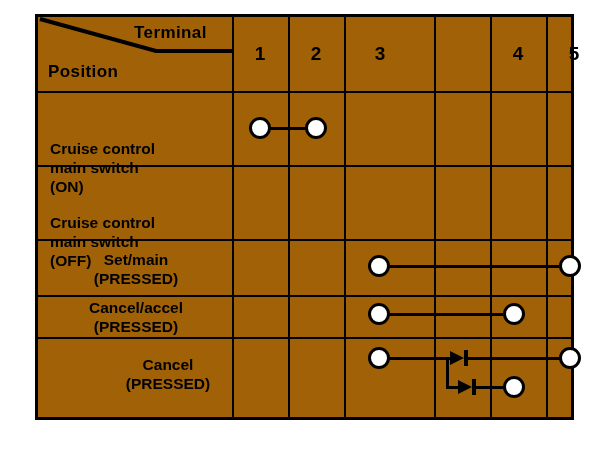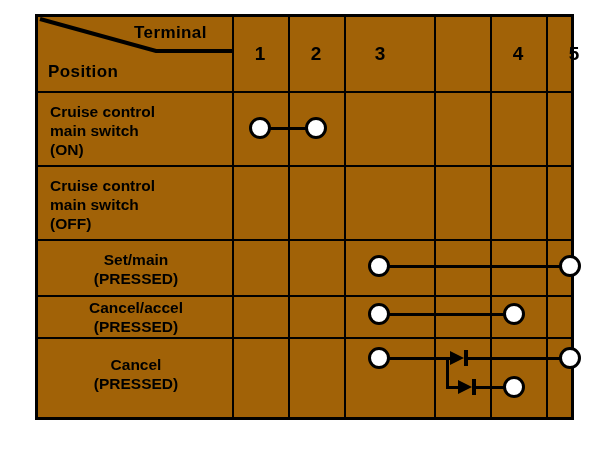--- a/index.html
+++ b/index.html
@@ -86,20 +86,21 @@
   }
   .rowlabel {
     position: absolute;
     font-size: 15.5px;
     font-weight: bold;
     line-height: 1.22;
     white-space: pre-line;
   }
   .rowlabel.left {
     left: 12px;
+    margin-top: 37px;
   }
   .rowlabel.center {
     width: 196px;
     text-align: center;
     left: 0;
   }
   
   .node {
     position: absolute;
     width: 22px;
@@ -165,21 +166,21 @@
     <div class="rowlabel left" style="top:86px;">Cruise control
 main switch
 (ON)</div>
     <div class="rowlabel left" style="top:160px;">Cruise control
 main switch
 (OFF)</div>
     <div class="rowlabel center" style="top:234px;">Set/main
 (PRESSED)</div>
     <div class="rowlabel center" style="top:282px;">Cancel/accel
 (PRESSED)</div>
-    <div class="rowlabel center" style="top:339px;">Cancel
+    <div class="rowlabel center" style="top:339px;margin-left:32px;">Cancel
 (PRESSED)</div>
 
     <div class="node" style="left:211px; top:100px;"></div>
     <div class="wire" style="left:231px; top:110px; width:48px;"></div>
     <div class="node" style="left:267px; top:100px;"></div>
 
     <div class="node" style="left:330px; top:238px;"></div>
     <div class="wire" style="left:350px; top:248px; width:181px;"></div>
     <div class="node" style="left:521px; top:238px;"></div>
 

